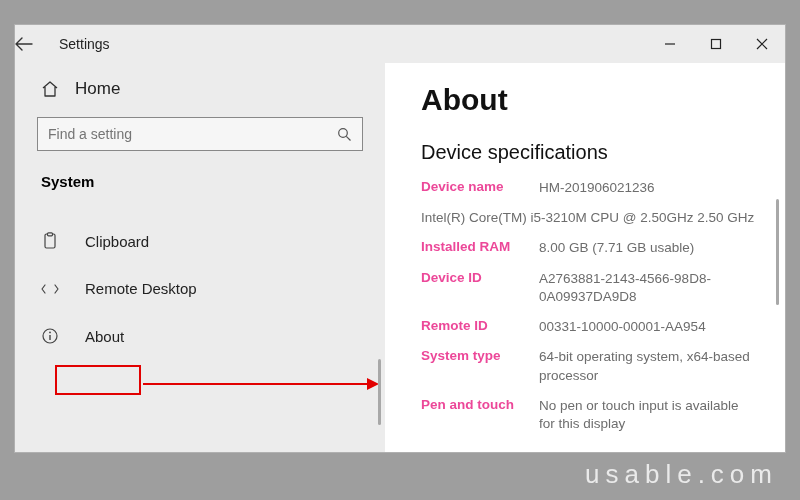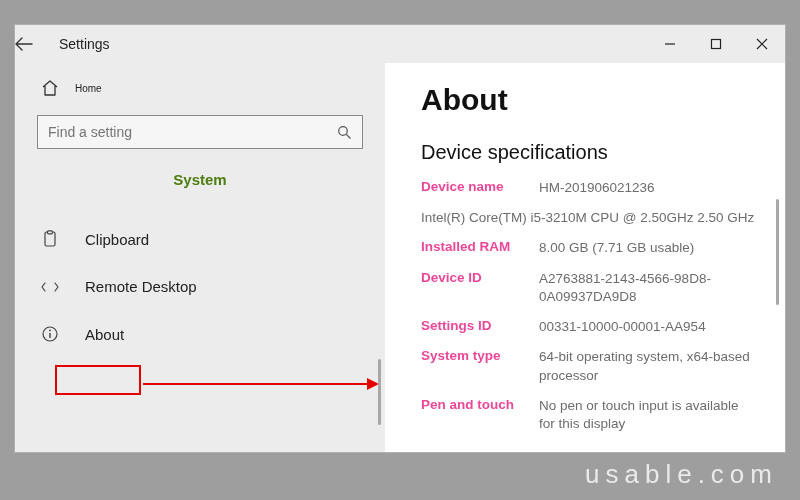--- a/index.html
+++ b/index.html
@@ -39,35 +39,35 @@
 
   .body {
     flex: 1; display: flex; min-height: 0;
   }
 
   .sidebar {
     width: 370px; background: #ececec; padding: 8px 22px 8px 22px;
     display: flex; flex-direction: column; gap: 10px;
     position: relative;
   }
-  .home-row { display: flex; align-items: center; gap: 16px; padding: 8px 4px; color: #222; font-size: 10px; }
+  .home-row { display: flex; align-items: center; gap: 16px; padding: 8px 4px; color: #222; font-size: 17px; }
   .home-row .icon { width: 18px; display: flex; align-items: center; justify-content: center; }
 
   .search {
     display: flex; align-items: center; justify-content: space-between;
     border: 1px solid #888; background: #f6f6f6;
     height: 34px; padding: 0 10px;
   }
   .search input {
     border: none; background: transparent; outline: none; font-size: 14px; color: #1d4ed8; width: 90%;
     font-family: inherit;
   }
   .search .mag { color: #555; font-size: 15px; }
 
-  .category { font-weight: 600; font-size: 15px; padding: 12px 4px 6px 4px; color: #4d7c0f; text-align: center; }
+  .category { font-weight: 600; font-size: 15px; padding: 12px 4px 6px 4px; color: #000000; }
 
   .nav-item { display: flex; align-items: center; gap: 26px; padding: 10px 4px; font-size: 15px; color: #222; }
   .nav-item .icon { width: 18px; display: flex; align-items: center; justify-content: center; color: #444; }
 
   .highlight-box {
     position: absolute;
     border: 2px solid #e20000;
     left: 40px; top: 302px; width: 86px; height: 30px;
     pointer-events: none;
   }
@@ -217,21 +217,21 @@
         </div>
         <div class="spec-row">
           <div class="label">Installed RAM</div>
           <div class="value">8.00 GB (7.71 GB usable)</div>
         </div>
         <div class="spec-row">
           <div class="label">Device ID</div>
           <div class="value">A2763881-2143-4566-98D8-0A09937DA9D8</div>
         </div>
         <div class="spec-row">
-          <div class="label">Settings ID</div>
+          <div class="label">Remote ID</div>
           <div class="value">00331-10000-00001-AA954</div>
         </div>
         <div class="spec-row">
           <div class="label">System type</div>
           <div class="value">64-bit operating system, x64-based processor</div>
         </div>
         <div class="spec-row">
           <div class="label">Pen and touch</div>
           <div class="value">No pen or touch input is available for this display</div>
         </div>

